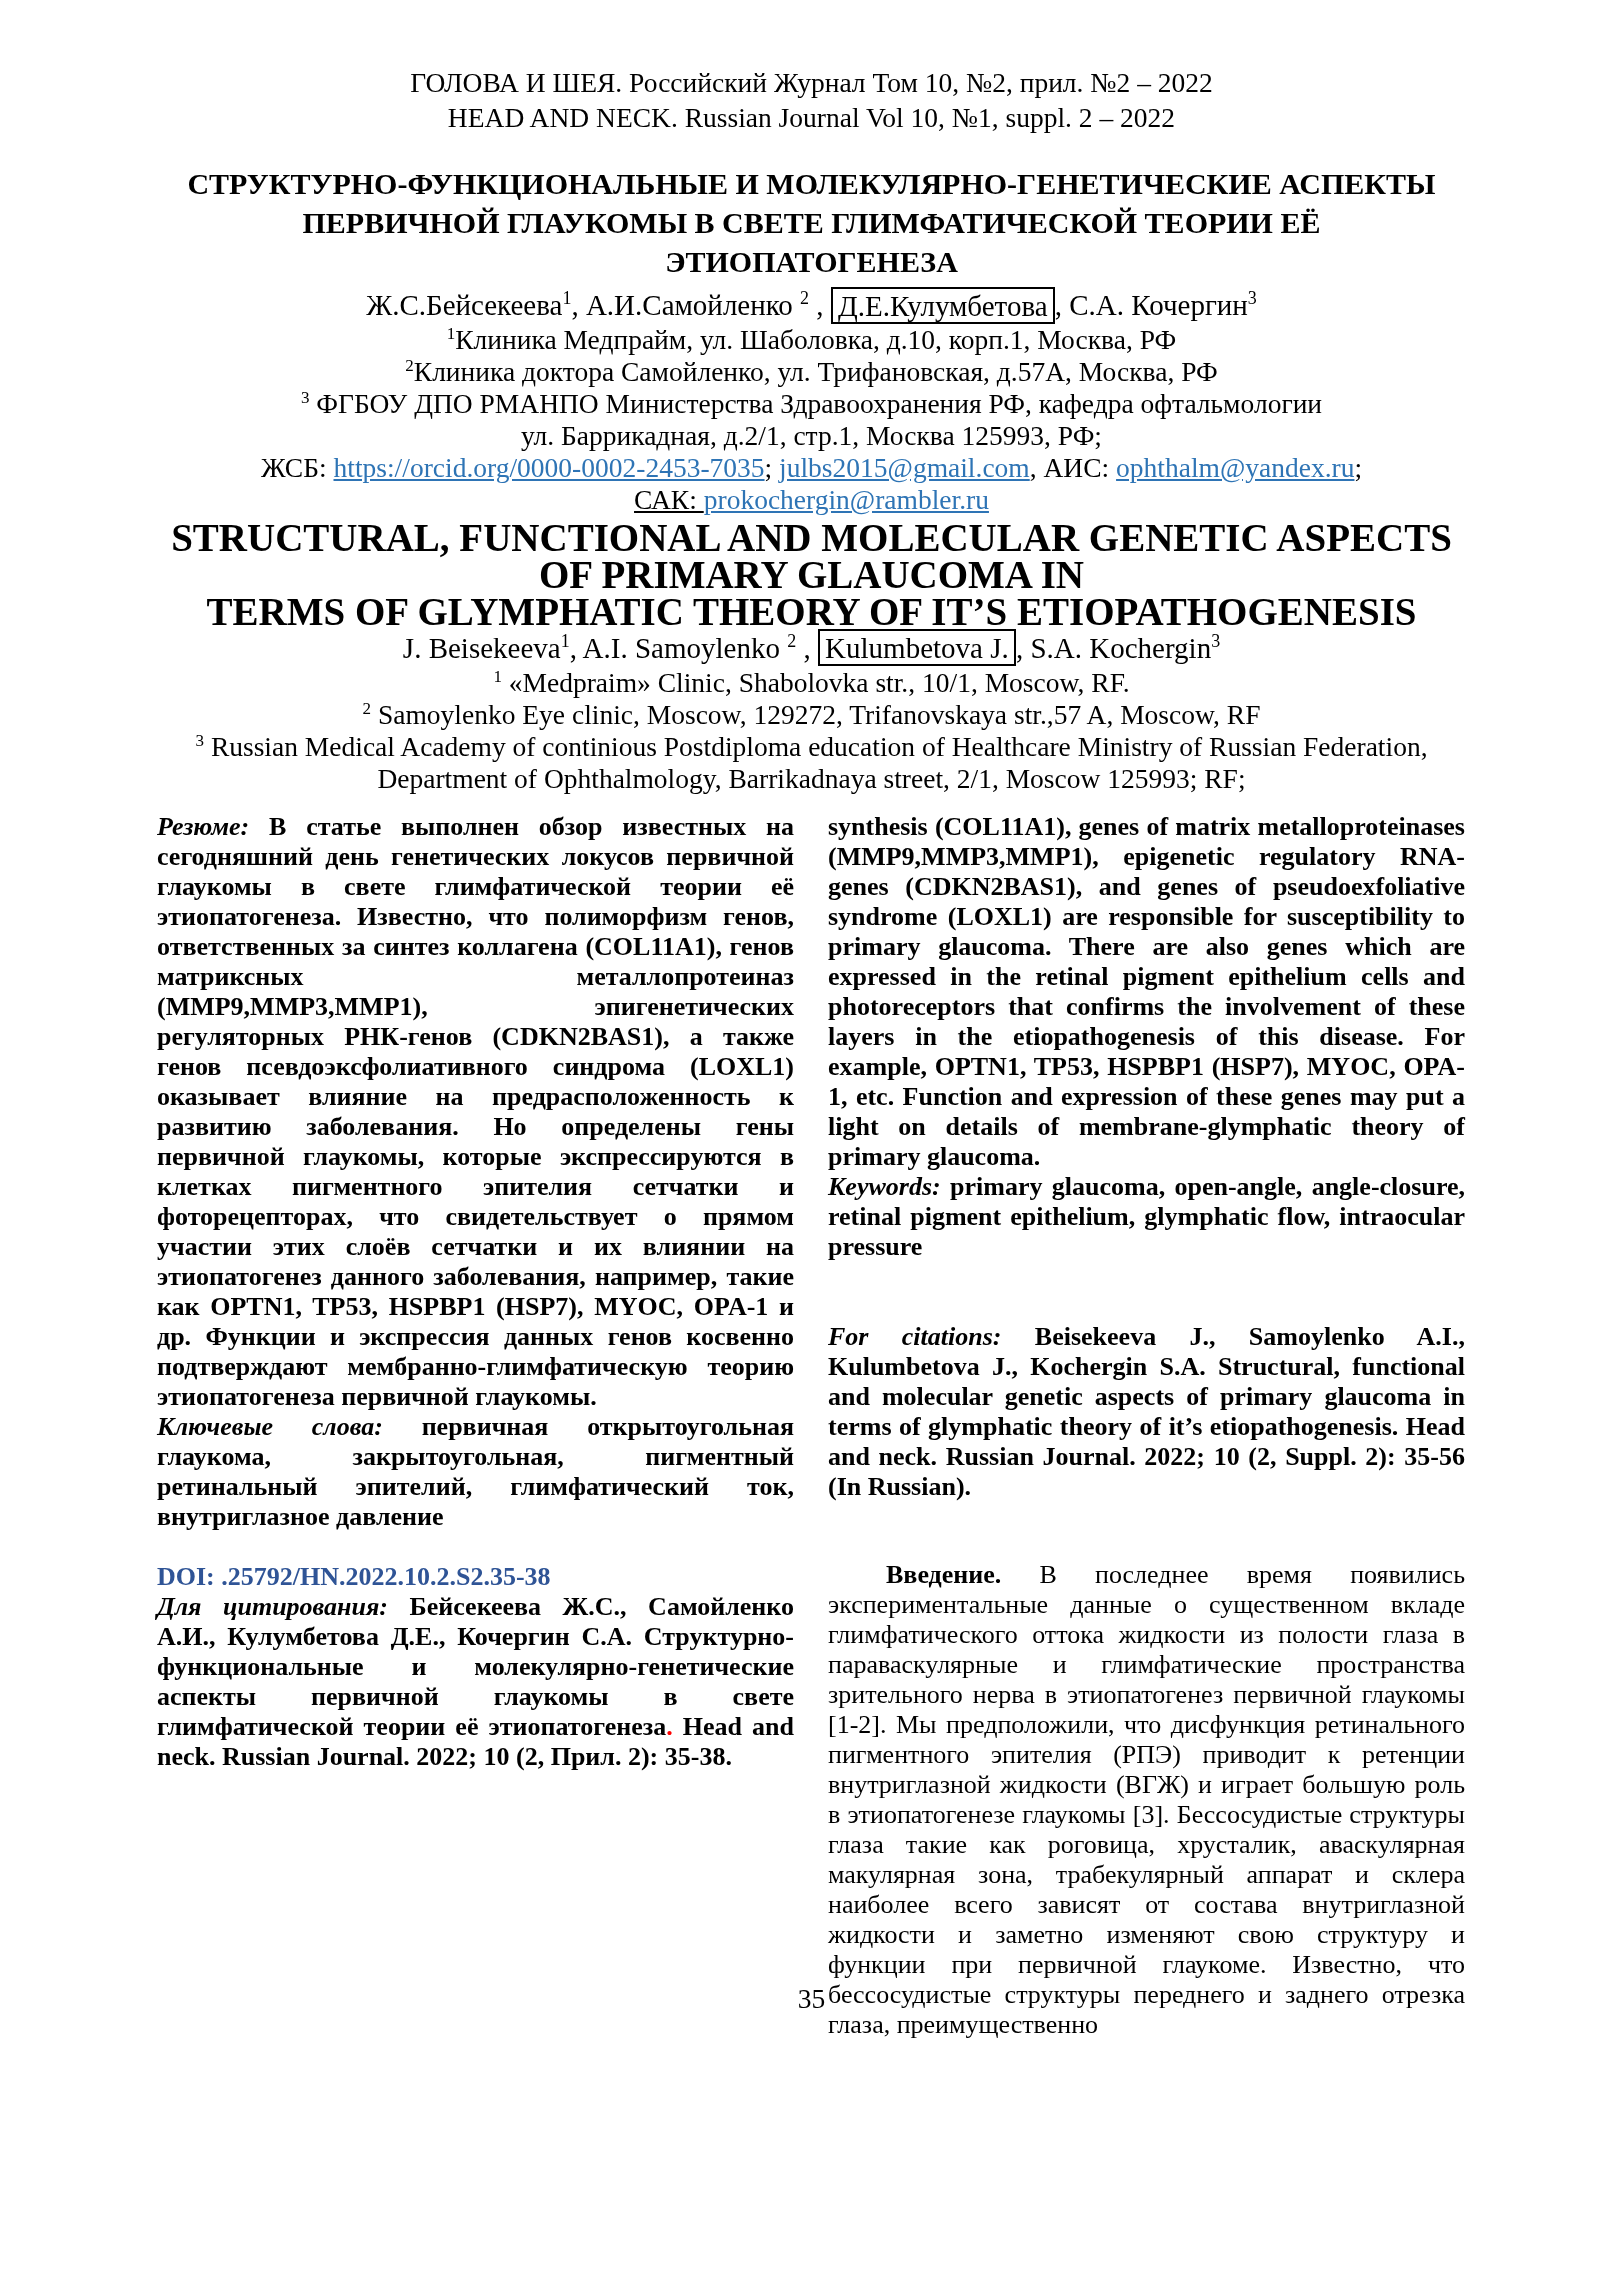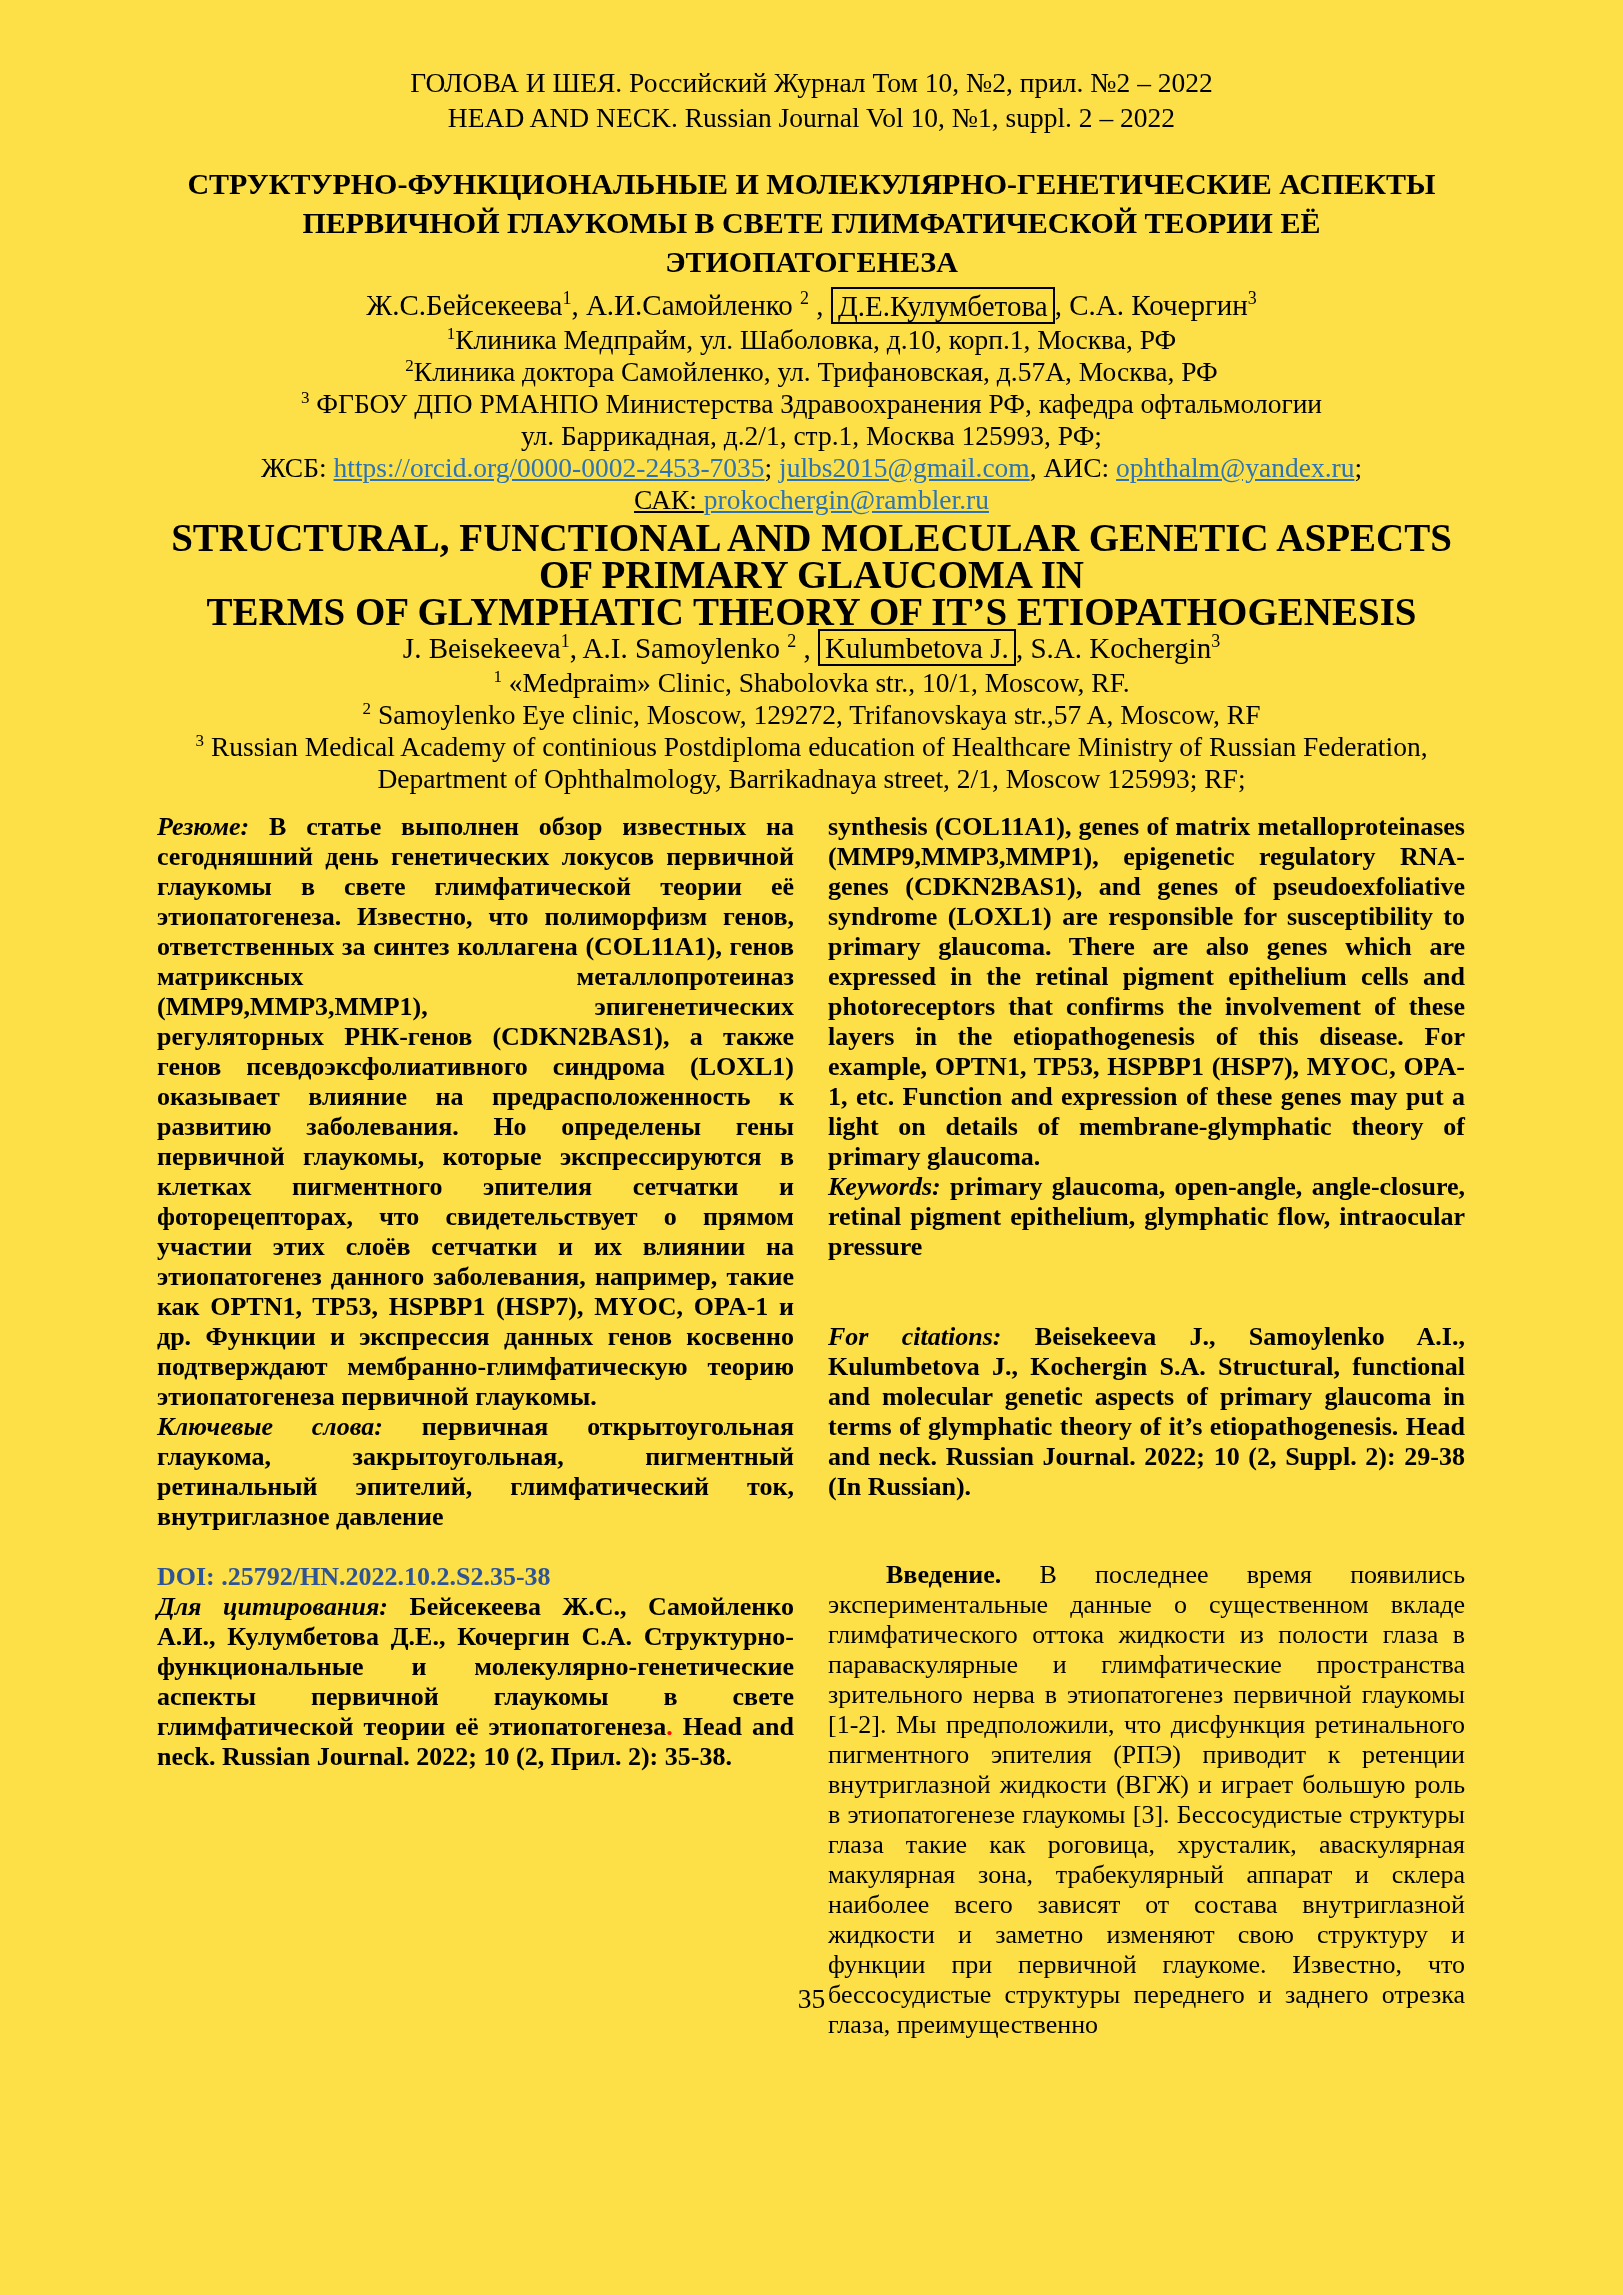--- a/index.html
+++ b/index.html
@@ -1,20 +1,20 @@
 <!DOCTYPE html>
 <html lang="ru" style="font-size:10.5px"><head>
 <meta charset="utf-8">
 <style>
   html,body { margin:0; padding:0; background:#888; }
   .page {
     position:relative;
     width:1623px; height:2295px;
     margin:0 auto;
-    background:#fde047;
+    background:#ffffff;
     color:#000;
     font-family:"Liberation Serif","DejaVu Serif",serif;
     overflow:hidden;
   }
   .content { padding:65px 157px 0 157px; }
   .center { text-align:center; }
   .header-line { font-size:27.5px; line-height:35px; font-weight:normal; }
   .title-ru { margin:29px 0 0 0; font-size:30px; line-height:39px; font-weight:bold; }
   .title-en { margin:2.6px 0 0 0; font-size:39px; line-height:37px; font-weight:bold; }
   .authors { margin-top:5.2px; font-size:29px; line-height:38px; }
@@ -77,21 +77,21 @@
       <div class="col">
         <p><span class="bi">Резюме:</span><span class="bold"> В статье выполнен обзор известных на сегодняшний день генетических локусов первичной глаукомы в свете глимфатической теории её этиопатогенеза. Известно, что полиморфизм генов, ответственных за синтез коллагена (COL11A1), генов матриксных металлопротеиназ (MMP9,MMP3,MMP1), эпигенетических регуляторных РНК-генов (CDKN2BAS1), а также генов псевдоэксфолиативного синдрома (LOXL1) оказывает влияние на предрасположенность к развитию заболевания. Но определены гены первичной глаукомы, которые экспрессируются в клетках пигментного эпителия сетчатки и фоторецепторах, что свидетельствует о прямом участии этих слоёв сетчатки и их влиянии на этиопатогенез данного заболевания, например, такие как OPTN1, TP53, HSPBP1 (HSP7), MYOC, OPA-1 и др. Функции и экспрессия данных генов косвенно подтверждают мембранно-глимфатическую теорию этиопатогенеза первичной глаукомы.</span></p>
         <p><span class="bi">Ключевые слова:</span><span class="bold"> первичная открытоугольная глаукома, закрытоугольная, пигментный ретинальный эпителий, глимфатический ток, внутриглазное давление</span></p>
         <p class="doi">DOI: .25792/HN.2022.10.2.S2.35-38</p>
         <p><span class="bi">Для цитирования:</span><span class="bold"> Бейсекеева Ж.С., Самойленко А.И., Кулумбетова Д.Е., Кочергин С.А. Структурно-функциональные и молекулярно-генетические аспекты первичной глаукомы в свете глимфатической теории её этиопатогенеза</span><span class="bold red">.</span><span class="bold"> Head and neck. Russian Journal. 2022; 10 (2, Прил. 2): 35-38.</span></p>
       </div>
 
       <div class="col">
         <p class="bold">synthesis (COL11A1), genes of matrix metalloproteinases (MMP9,MMP3,MMP1), epigenetic regulatory RNA-genes (CDKN2BAS1), and genes of pseudoexfoliative syndrome (LOXL1) are responsible for susceptibility to primary glaucoma. There are also genes which are expressed in the retinal pigment epithelium cells and photoreceptors that confirms the involvement of these layers in the etiopathogenesis of this disease. For example, OPTN1, TP53, HSPBP1 (HSP7), MYOC, OPA-1, etc. Function and expression of these genes may put a light on details of membrane-glymphatic theory of primary glaucoma.</p>
         <p><span class="bi">Keywords:</span><span class="bold"> primary glaucoma, open-angle, angle-closure, retinal pigment epithelium, glymphatic flow, intraocular pressure</span></p>
-        <p class="gap2"><span class="bi">For citations:</span><span class="bold"> Beisekeeva J., Samoylenko A.I., Kulumbetova J., Kochergin S.A. Structural, functional and molecular genetic aspects of primary glaucoma in terms of glymphatic theory of it’s etiopathogenesis. Head and neck. Russian Journal. 2022; 10 (2, Suppl. 2): 29-38 (In Russian).</span></p>
+        <p class="gap2"><span class="bi">For citations:</span><span class="bold"> Beisekeeva J., Samoylenko A.I., Kulumbetova J., Kochergin S.A. Structural, functional and molecular genetic aspects of primary glaucoma in terms of glymphatic theory of it’s etiopathogenesis. Head and neck. Russian Journal. 2022; 10 (2, Suppl. 2): 35-56 (In Russian).</span></p>
         <p class="intro"><span class="bold">Введение.</span><span> В последнее время появились экспериментальные данные о существенном вкладе глимфатического оттока жидкости из полости глаза в параваскулярные и глимфатические пространства зрительного нерва в этиопатогенез первичной глаукомы [1-2]. Мы предположили, что дисфункция ретинального пигментного эпителия (РПЭ) приводит к ретенции внутриглазной жидкости (ВГЖ) и играет большую роль в этиопатогенезе глаукомы [3]. Бессосудистые структуры глаза такие как роговица, хрусталик, аваскулярная макулярная зона, трабекулярный аппарат и склера наиболее всего зависят от состава внутриглазной жидкости и заметно изменяют свою структуру и функции при первичной глаукоме.  Известно, что бессосудистые структуры переднего и заднего отрезка глаза, преимущественно</span></p>
       </div>
 
     </div>
   </div>
 
   <div class="pageno">35</div>
 </div>
 
 

